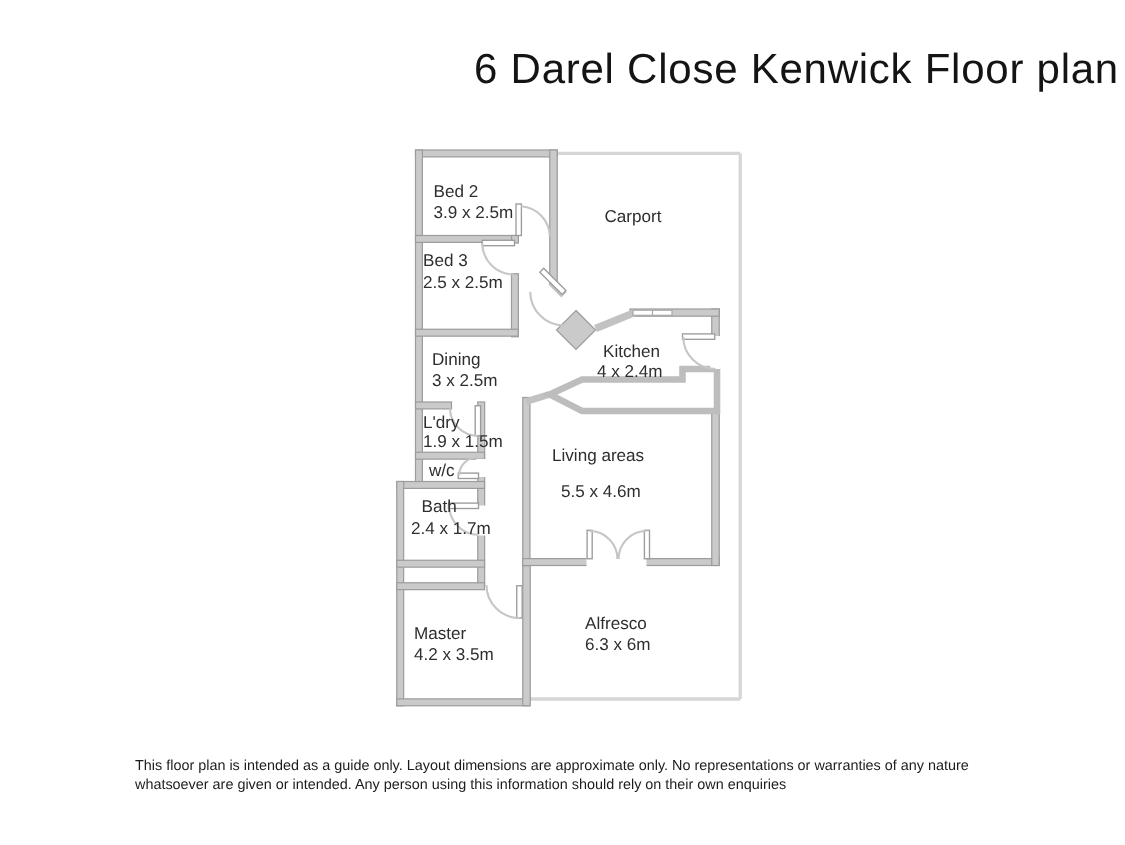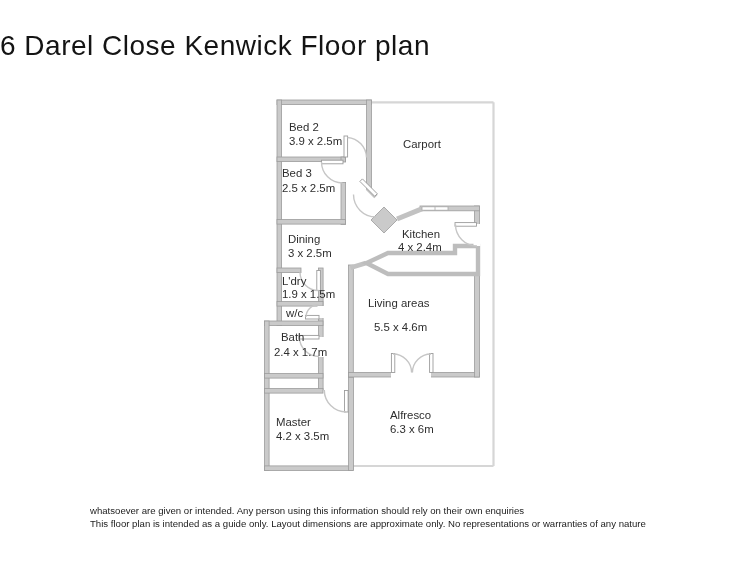--- a/index.html
+++ b/index.html
@@ -1,18 +1,18 @@
 <!DOCTYPE html>
 <html><head>
 <meta charset="utf-8">
 <style>
   html,body{margin:0;padding:0;background:#ffffff;}
   .page{position:relative;width:750px;height:563px;background:#ffffff;overflow:hidden;
         font-family:"Liberation Sans","DejaVu Sans",sans-serif;}
-  .title{position:absolute;top:30px;left:0;width:746px;text-align:left;
+  .title{position:absolute;top:30px;left:0;width:746px;text-align:right;
          font-size:28px;font-weight:400;color:#141414;letter-spacing:.5px;}
   .disclaimer{position:absolute;left:90px;top:504px;width:600px;
               font-size:9.6px;line-height:13px;color:#1c1c1c;}
   svg{position:absolute;left:0;top:0;}
   .wall{fill:#cacaca;stroke:#9c9c9c;stroke-width:.8;}
   .gap{fill:#ffffff;stroke:none;}
   .diag{stroke:#c2c2c2;stroke-width:5;fill:none;}
   .stub{stroke:#c2c2c2;stroke-width:4.6;fill:none;}
   .bench{fill:#ffffff;stroke:#bdbdbd;stroke-width:4.4;stroke-linejoin:miter;}
   .outdoor{stroke:#d6d6d6;stroke-width:2.2;fill:none;}
@@ -140,17 +140,17 @@
 
       <text x="276" y="426">Master</text>
       <text x="276" y="440">4.2 x 3.5m</text>
 
       <text x="390" y="419">Alfresco</text>
       <text x="390" y="433">6.3 x 6m</text>
     </g>
   </svg>
 
   <div class="disclaimer">
+    <div>This floor plan is intended as a guide only. Layout dimensions are approximate only. No representations or warranties of any nature</div>
     <div>whatsoever are given or intended. Any person using this information should rely on their own enquiries</div>
-    <div>This floor plan is intended as a guide only. Layout dimensions are approximate only. No representations or warranties of any nature</div>
   </div>
 
 </div>
 
 </body></html>

